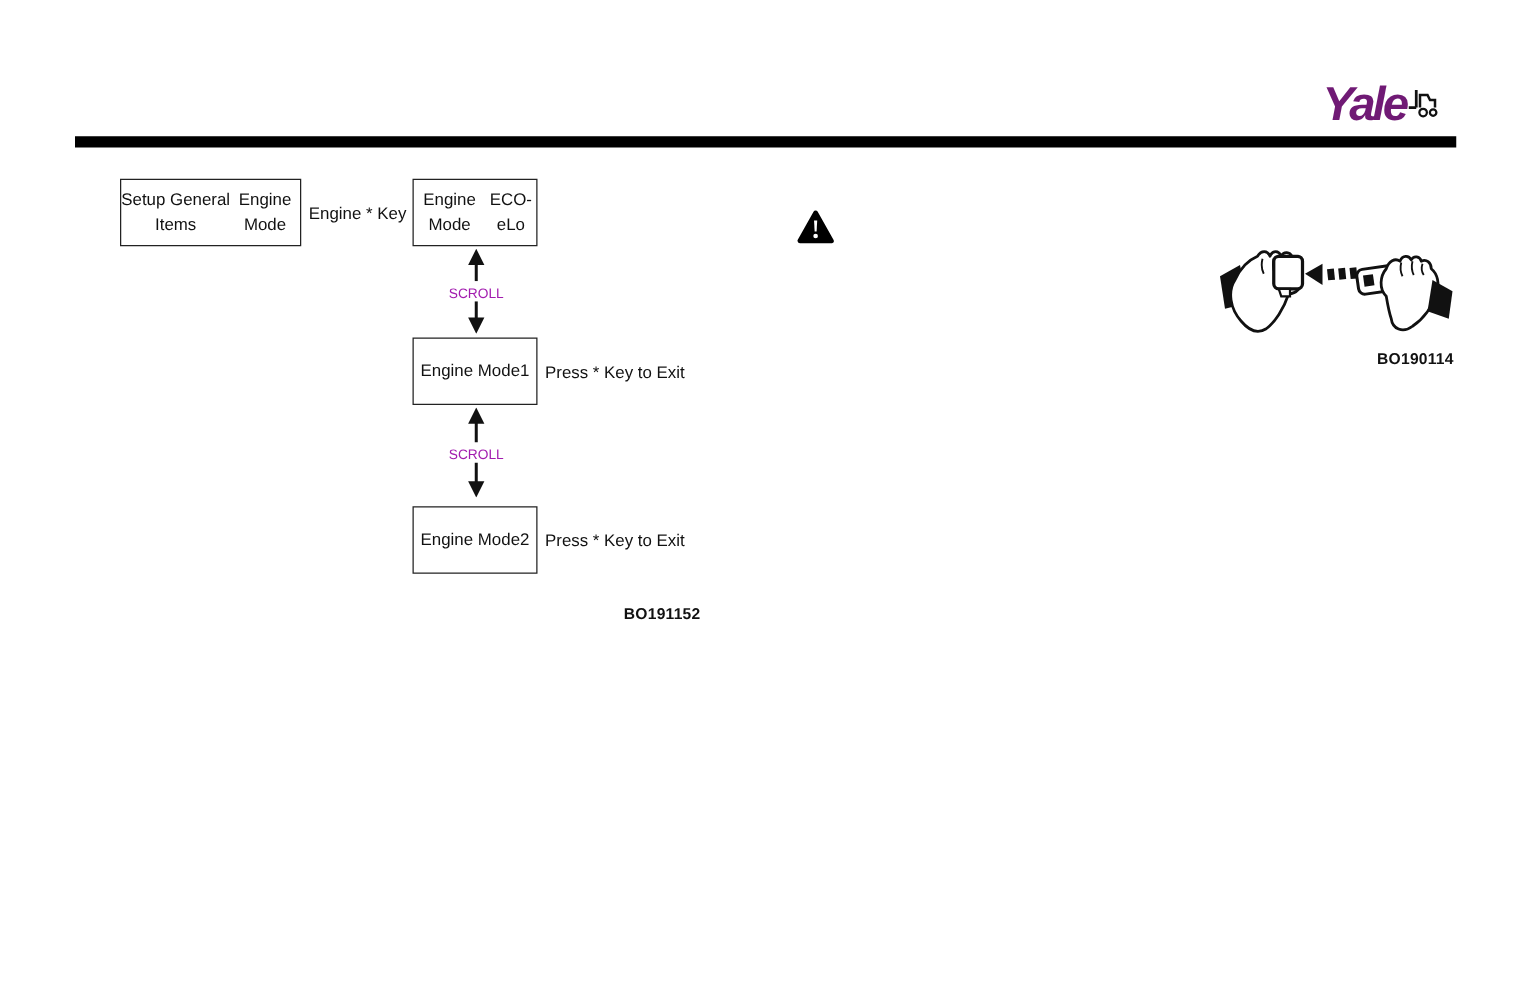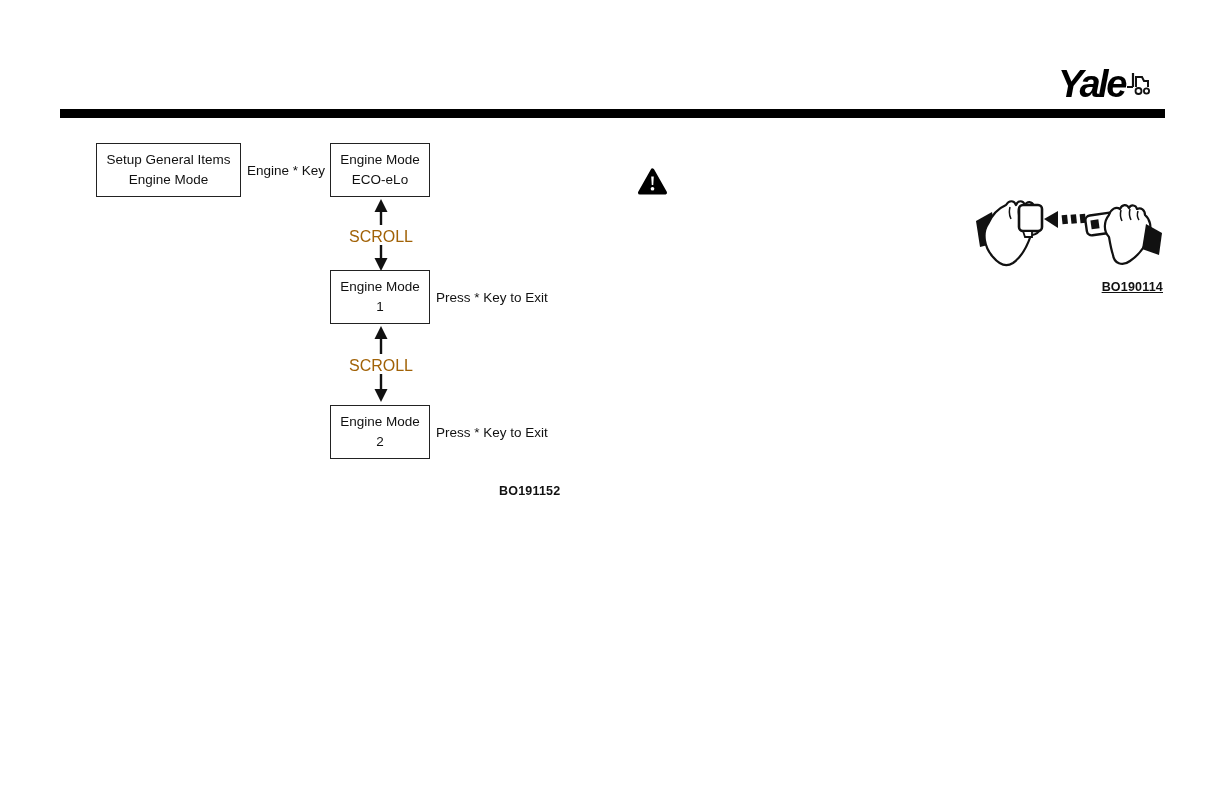--- a/index.html
+++ b/index.html
@@ -16,33 +16,33 @@
   
   .logo {
     left: 1058px; top: 69px;
     display: flex; align-items: flex-end; gap: 1px;
   }
   .logo-text {
     font-family: "Liberation Sans", sans-serif;
     font-weight: bold; font-style: italic;
     font-size: 38px; line-height: 0.82;
     letter-spacing: -2.5px;
-    color: #000000;
+    color: #701a75;
   }
   .header-rule {
     left: 60px; top: 109px;
     width: 1105px; height: 9px;
     background: #000;
   }
 
   
   .flowbox {
     border: 1.6px solid #222;
     background: #fff;
-    display: flex; flex-direction: column;
+    display: flex; flex-direction: row;
     align-items: center; justify-content: center;
     text-align: center;
     font-size: 13.5px; line-height: 1.45;
     color: #111;
   }
   .box1 { left: 96px;  top: 143px; width: 145px; height: 54px; }
   .box2 { left: 330px; top: 143px; width: 100px; height: 54px; }
   .box3 { left: 330px; top: 270px; width: 100px; height: 54px; }
   .box4 { left: 330px; top: 405px; width: 100px; height: 54px; }
 
@@ -53,28 +53,28 @@
   .lbl-press { left: 247px; top: 143px; height: 54px; }
   .lbl-exit1 { left: 436px; top: 270px; height: 54px; }
   .lbl-exit2 { left: 436px; top: 405px; height: 54px; }
 
   .arrowgroup {
     display: flex; flex-direction: column;
     align-items: center; justify-content: space-between;
   }
   .group1 { left: 351px; top: 199px; width: 60px; height: 69px; }
   .group2 { left: 351px; top: 326px; width: 60px; height: 77px; }
-  .scroll-label { font-size: 16px; color: #a16207; line-height: 1; }
+  .scroll-label { font-size: 11px; color: #a21caf; line-height: 1; }
 
   .figcode {
     font-weight: bold; font-size: 12.5px; color: #111;
     letter-spacing: 0.2px;
   }
   .figcode-flow  { left: 499px; top: 484px; }
-  .figcode-hands { left: 1075px; top: 280px; width: 88px; text-align: right; text-decoration: underline; }
+  .figcode-hands { left: 1075px; top: 280px; width: 88px; text-align: right; }
 
   .warning { left: 637px; top: 167px; }
   .hands   { left: 973px; top: 197px; }
 </style>
 </head>
 <body>
 
 <div class="abs logo">
   <span class="logo-text">Yale</span>
   <span>

